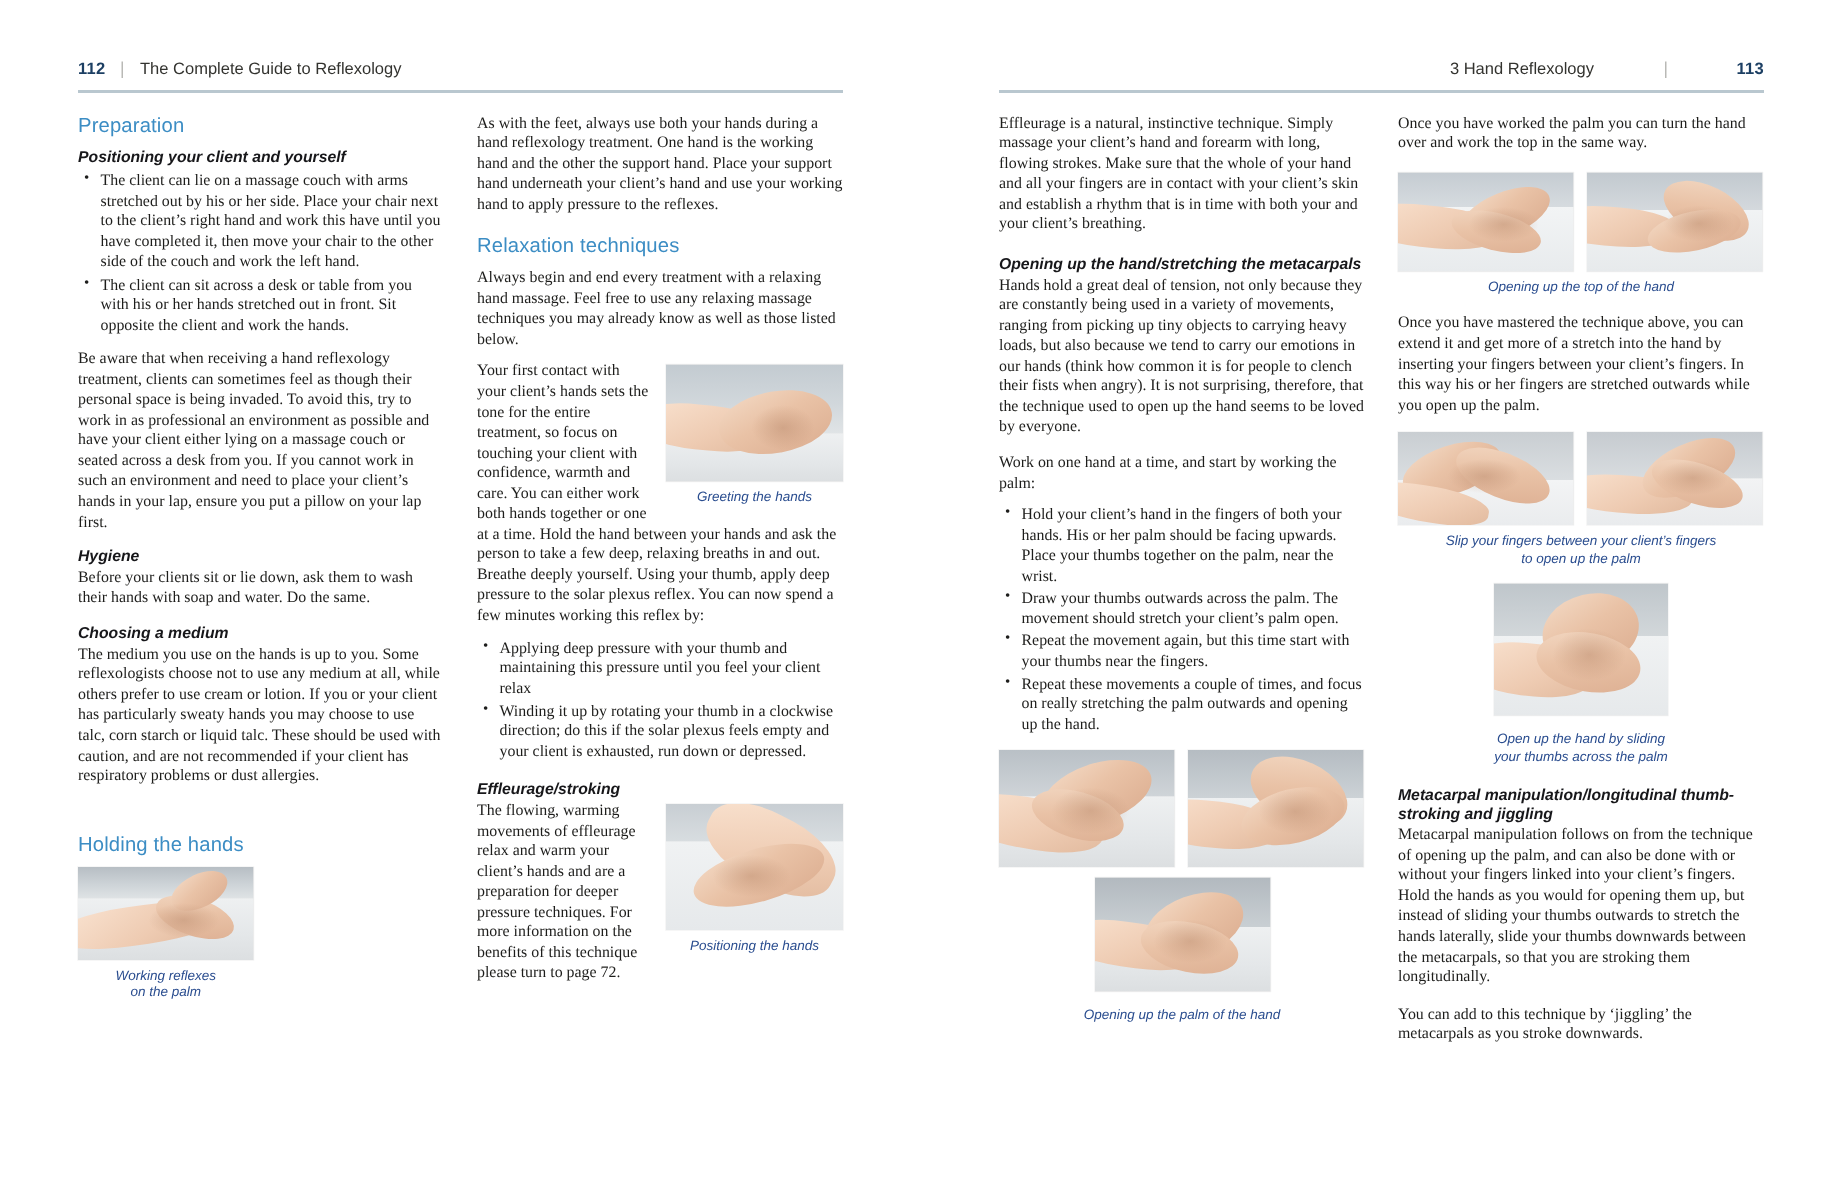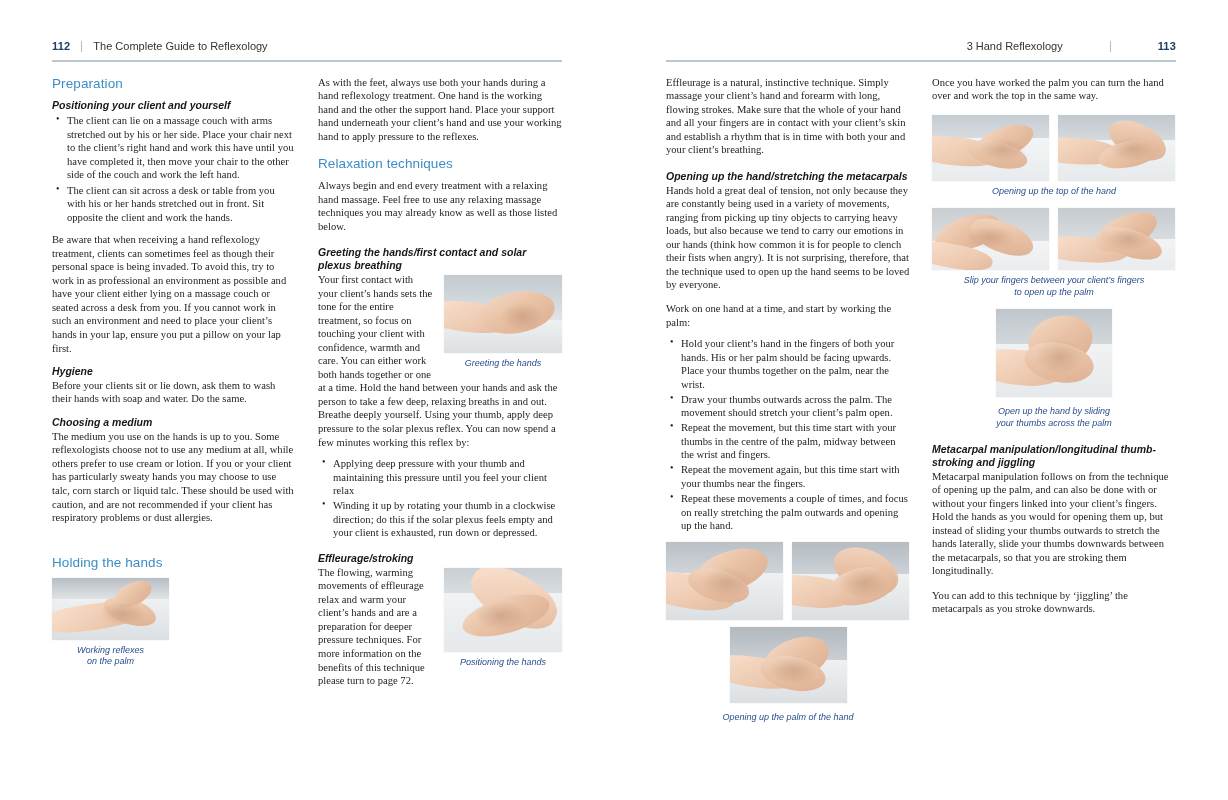--- a/index.html
+++ b/index.html
@@ -213,21 +213,20 @@
             <div class="caption" style="white-space:pre-line">Working reflexes
 on the palm</div>
           </div>
         </div>
       </div>
 
       <div class="col">
         <p>As with the feet, always use both your hands during a hand reflexology treatment. One hand is the working hand and the other the support hand. Place your support hand underneath your client’s hand and use your working hand to apply pressure to the reflexes.</p>
         <h2 class="blue" style="margin-top:13px">Relaxation techniques</h2>
         <p>Always begin and end every treatment with a relaxing hand massage. Feel free to use any relaxing massage techniques you may already know as well as those listed below.</p>
-        <h3 class="sub" style="margin-top:13px">Greeting the hands/first contact and solar plexus breathing</h3>
 
         <div class="wrap-right">
           <div class="photo f-greet">
             <div class="sky" style="height:58%;background:linear-gradient(180deg,#c3cbd1 0%,#d2d8dc 60%,#e0e4e6 100%)"></div>
             <div class="table" style="height:42%"></div>
             <div class="arm2" style="left:-18%;top:34%;width:78%;height:38%;transform:rotate(6deg)"></div>
             <div class="hand" style="left:30%;top:22%;width:64%;height:52%;transform:rotate(-10deg)"></div>
             <div class="shade" style="left:48%;top:34%;width:36%;height:38%"></div>
           </div>
           <div class="caption">Greeting the hands</div>
@@ -273,21 +272,20 @@
     <div class="cols">
 
       <div class="col">
         <p>Effleurage is a natural, instinctive technique. Simply massage your client’s hand and forearm with long, flowing strokes. Make sure that the whole of your hand and all your fingers are in contact with your client’s skin and establish a rhythm that is in time with both your and your client’s breathing.</p>
         <h3 class="sub" style="margin-top:13px">Opening up the hand/stretching the metacarpals</h3>
         <p>Hands hold a great deal of tension, not only because they are constantly being used in a variety of movements, ranging from picking up tiny objects to carrying heavy loads, but also because we tend to carry our emotions in our hands (think how common it is for people to clench their fists when angry). It is not surprising, therefore, that the technique used to open up the hand seems to be loved by everyone.</p>
         <p style="margin-top:10px">Work on one hand at a time, and start by working the palm:</p>
         <ul class="bullets" style="margin-top:6px">
           <li>Hold your client’s hand in the fingers of both your hands. His or her palm should be facing upwards. Place your thumbs together on the palm, near the wrist.</li>
           <li>Draw your thumbs outwards across the palm. The movement should stretch your client’s palm open.</li>
-          <li>Repeat the movement, but this time start with your thumbs in the centre of the palm, midway between the wrist and fingers.</li>
           <li>Repeat the movement again, but this time start with your thumbs near the fingers.</li>
           <li>Repeat these movements a couple of times, and focus on really stretching the palm outwards and opening up the hand.</li>
         </ul>
 
         <div class="fig-row" style="margin-top:4px">
           <div class="photo f-open1">
             <div class="sky" style="height:40%;background:linear-gradient(180deg,#b9c0c6 0%,#cfd4d8 100%)"></div>
             <div class="table" style="height:60%"></div>
             <div class="arm2" style="left:-24%;top:42%;width:84%;height:44%;transform:rotate(10deg)"></div>
             <div class="hand" style="left:24%;top:12%;width:64%;height:50%;transform:rotate(-18deg)"></div>
@@ -333,20 +331,21 @@
             <div class="sky" style="height:38%;background:linear-gradient(180deg,#c2c9cf 0%,#d4d9dd 100%)"></div>
             <div class="table" style="height:62%;background:linear-gradient(180deg,#f1f3f4 0%,#e7eaec 100%)"></div>
             <div class="arm2" style="left:-24%;top:36%;width:76%;height:40%;transform:rotate(4deg)"></div>
             <div class="hand" style="left:42%;top:14%;width:52%;height:50%;transform:rotate(26deg)"></div>
             <div class="hand" style="left:34%;top:40%;width:54%;height:40%;transform:rotate(-12deg)"></div>
             <div class="shade" style="left:44%;top:34%;width:40%;height:36%"></div>
           </div>
         </div>
         <div class="caption">Opening up the top of the hand</div>
 
+        <p style="margin-top:12px">Once you have mastered the technique above, you can extend it and get more of a stretch into the hand by inserting your fingers between your client’s fingers. In this way his or her fingers are stretched outwards while you open up the palm.</p>
 
         <div class="fig-row" style="margin-top:11px">
           <div class="photo f-slip">
             <div class="sky" style="height:52%;background:linear-gradient(180deg,#c9ced2 0%,#dadee1 100%)"></div>
             <div class="table" style="height:48%;background:linear-gradient(180deg,#f3f4f5 0%,#eaecee 100%)"></div>
             <div class="hand" style="left:2%;top:14%;width:58%;height:52%;transform:rotate(-18deg)"></div>
             <div class="hand" style="left:32%;top:22%;width:56%;height:48%;transform:rotate(22deg)"></div>
             <div class="arm2" style="left:-18%;top:58%;width:70%;height:38%;transform:rotate(10deg)"></div>
             <div class="shade" style="left:28%;top:28%;width:42%;height:38%"></div>
           </div>

